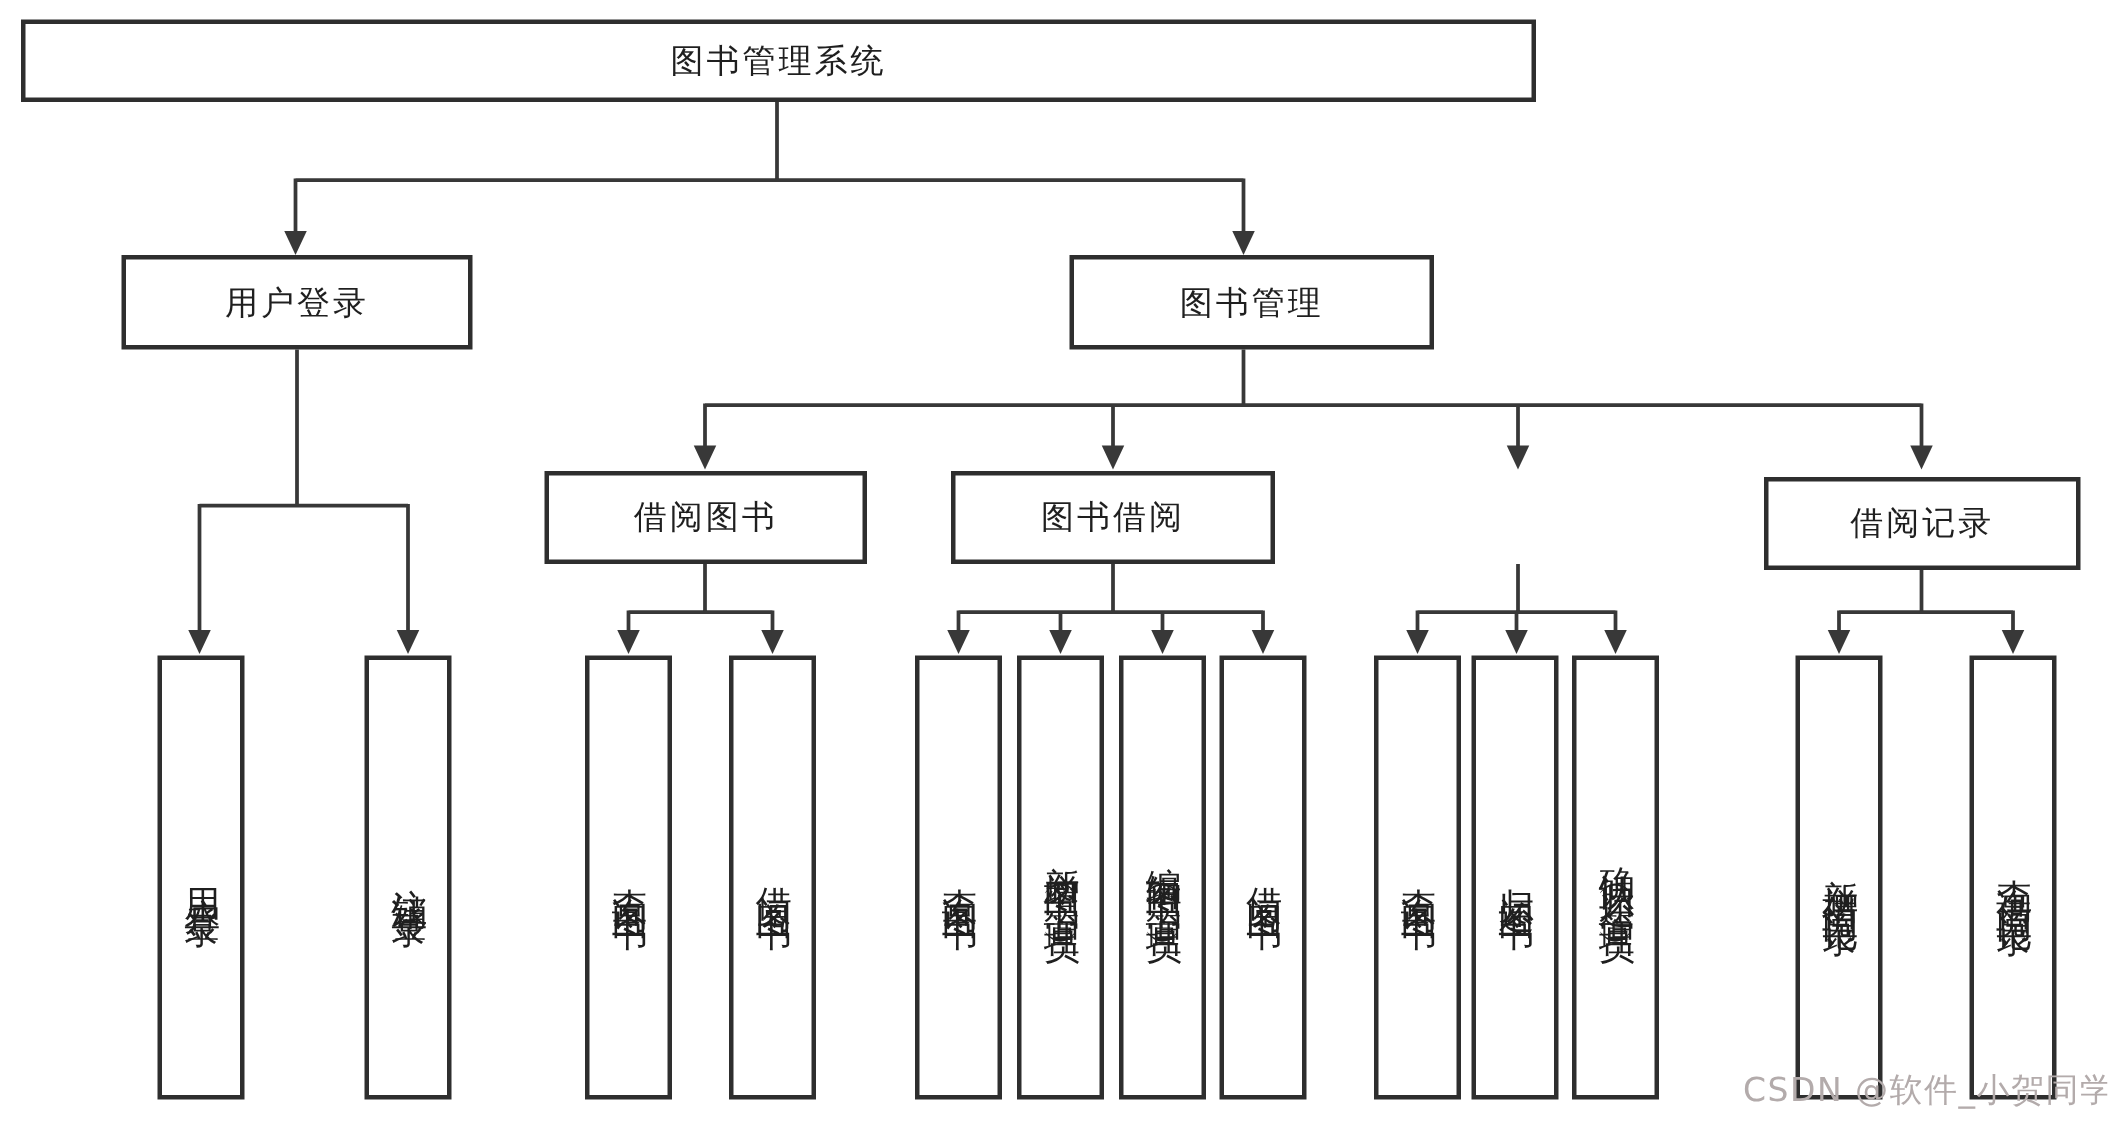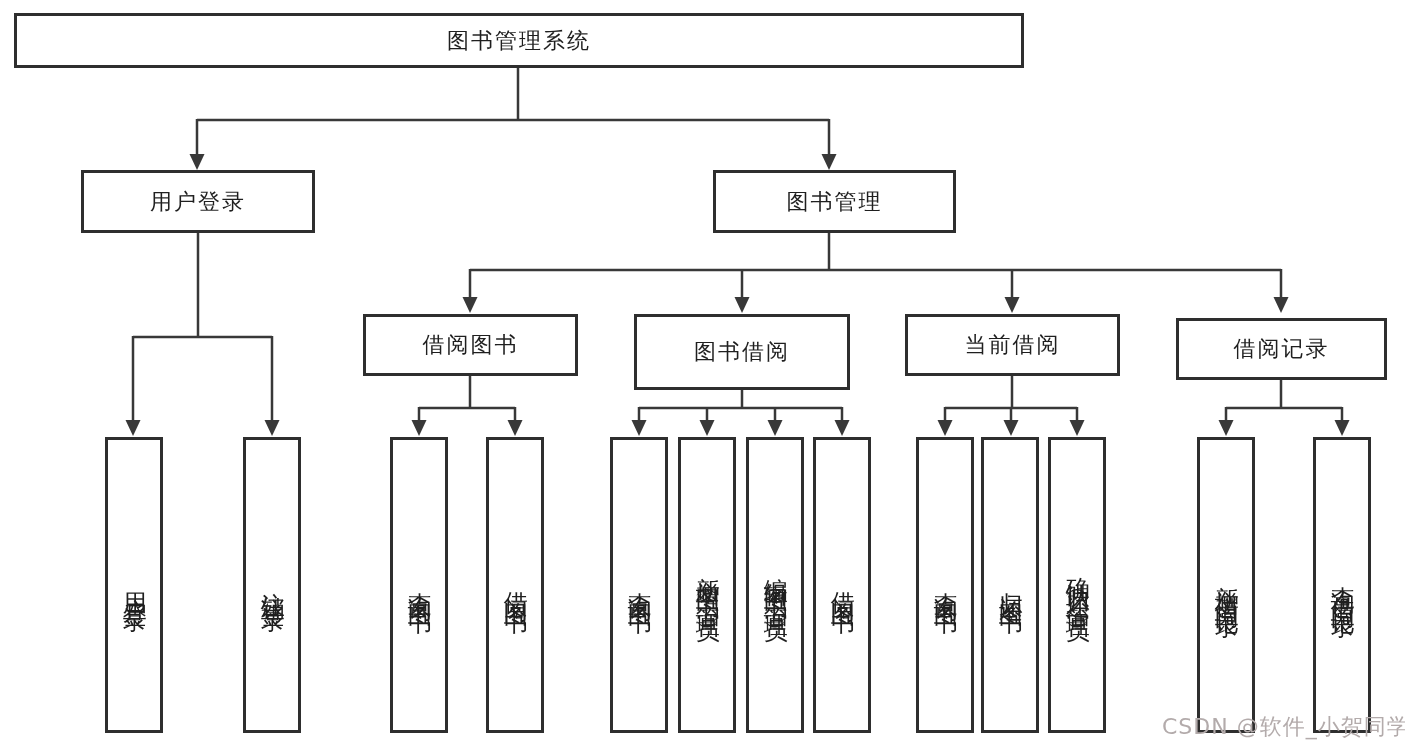--- a/index.html
+++ b/index.html
@@ -68,25 +68,22 @@
   <div class="node hnode" style="left:81px;top:170px;width:234px;height:63px">
     <span>用户登录</span>
   </div>
   <div class="node hnode" style="left:713px;top:170px;width:243px;height:63px">
     <span>图书管理</span>
   </div>
 
   <div class="node hnode" style="left:363px;top:314px;width:215px;height:62px">
     <span>借阅图书</span>
   </div>
-  <div class="node hnode" style="left:634px;top:314px;width:216px;height:76px">
+  <div class="node hnode" style="left:634px;top:314px;width:216px;height:62px">
     <span>图书借阅</span>
-  </div>
-  <div class="node hnode" style="left:905px;top:314px;width:215px;height:62px">
-    <span>当前借阅</span>
   </div>
   <div class="node hnode" style="left:1176px;top:318px;width:211px;height:62px">
     <span>借阅记录</span>
   </div>
 
   <div class="node vnode" style="left:105px;top:437px;width:58px;height:296px">
     <span class="vtext">用户登录</span>
   </div>
   <div class="node vnode" style="left:243px;top:437px;width:58px;height:296px">
     <span class="vtext">注销登录</span>

